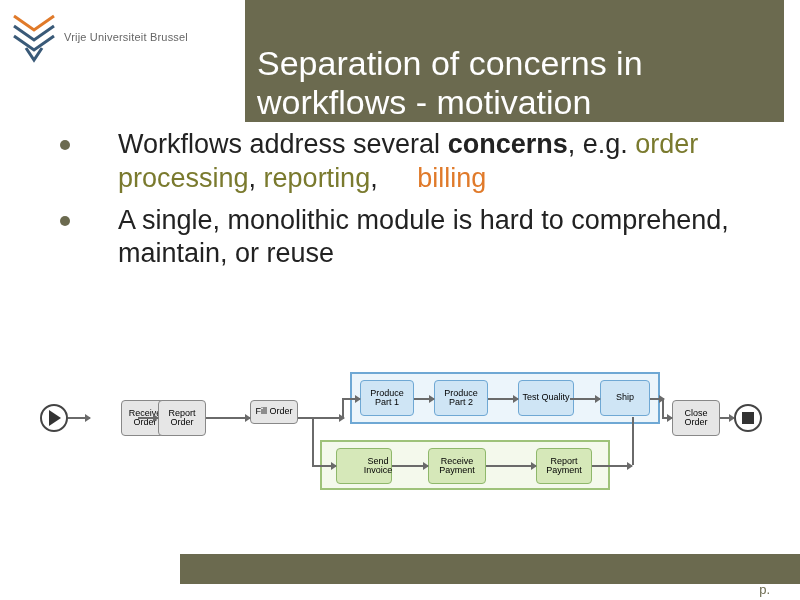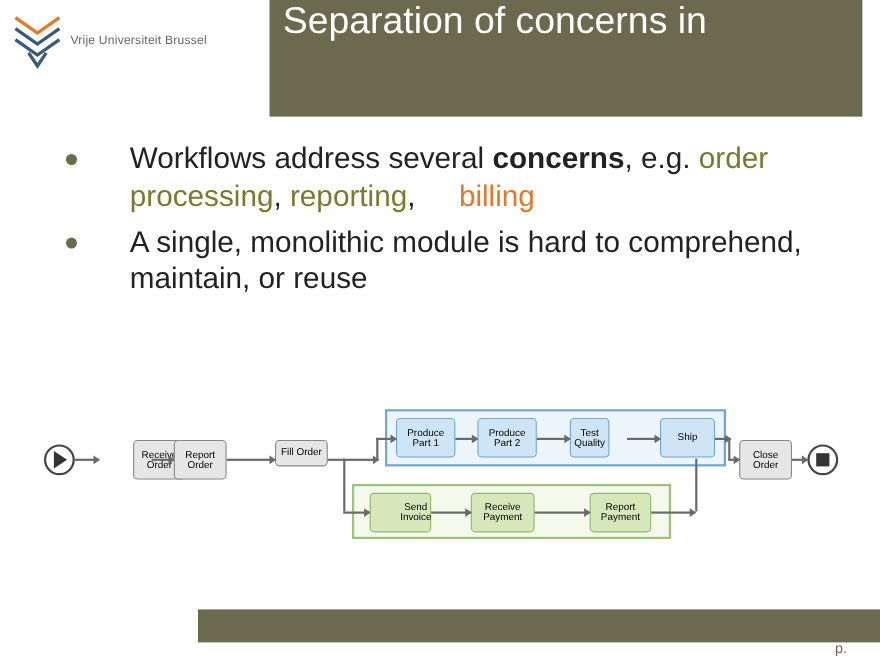--- a/index.html
+++ b/index.html
@@ -3,21 +3,21 @@
 <meta charset="utf-8">
 <style>
   * { margin: 0; padding: 0; box-sizing: border-box; }
   body { width: 800px; height: 600px; background: #fff; font-family: Arial, Helvetica, sans-serif; position: relative; overflow: hidden; }
 
   .logo-area { position: absolute; top: 10px; left: 12px; display: flex; align-items: center; gap: 8px; }
   .logo-mark { width: 44px; height: 54px; position: relative; }
   .logo-mark svg { width: 100%; height: 100%; }
   .logo-text { font-size: 11px; color: #666; font-weight: 400; letter-spacing: 0.2px; }
 
-  .title-block { position: absolute; top: 0; left: 245px; right: 16px; height: 106px; background: #6b6a4f; display: flex; align-items: flex-start; padding-left: 12px; }
+  .title-block { position: absolute; top: 0; left: 245px; right: 16px; height: 122px; background: #6b6a4f; display: flex; align-items: flex-end; padding-left: 12px; }
   .title-text { color: #fff; font-size: 34px; line-height: 1.15; font-weight: 400; }
 
   .bullets { position: absolute; top: 128px; left: 60px; right: 40px; }
   .bullet-row { display: flex; margin-bottom: 8px; }
   .bullet-dot { width: 10px; height: 10px; border-radius: 50%; background: #6b6a4f; margin-top: 12px; margin-right: 48px; flex-shrink:0; }
   .bullet-content { font-size: 27px; color: #222; line-height: 1.25; }
   .bold { font-weight: 700; }
   .olive { color: #7a7a2e; }
   .orange { color: #e07a2a; margin-left: 32px; }
 
@@ -53,20 +53,21 @@
       <path d="M2 26 L22 40 L42 26" stroke="#3a5a78" stroke-width="3" fill="none"></path>
       <path d="M14 38 L22 50 L30 38" stroke="#3a5a78" stroke-width="3" fill="none"></path>
     </svg>
   </div>
   <div class="logo-text">Vrije Universiteit Brussel</div>
 </div>
 
 <div class="title-block">
   <div class="title-text">
     <span>Separation of concerns in</span><br>
+    <span>workflows - motivation</span>
   </div>
 </div>
 
 <div class="bullets">
   <div class="bullet-row">
     <div class="bullet-dot"></div>
     <div class="bullet-content">
       <span>Workflows address several </span><span class="bold">concerns</span><span>, e.g. </span><span class="olive">order processing</span><span>, </span><span class="olive">reporting</span><span>, </span><span class="orange">billing</span>
     </div>
   </div>
@@ -83,21 +84,21 @@
 
   <div class="circle" style="left:0; top:34px; width:28px; height:28px;"></div>
   <div class="play" style="left:9px; top:40px;"></div>
 
   <div class="node gray" style="left:50px; top:30px; width:48px; height:36px;margin-left:31px;">Receive Order</div>
   <div class="node gray" style="left:118px; top:30px; width:48px; height:36px;">Report Order</div>
   <div class="node gray" style="left:210px; top:30px; width:48px; height:24px;">Fill Order</div>
 
   <div class="node blue" style="left:320px; top:10px; width:54px; height:36px;">Produce Part 1</div>
   <div class="node blue" style="left:394px; top:10px; width:54px; height:36px;">Produce Part 2</div>
-  <div class="node blue" style="left:478px; top:10px; width:36px; height:36px;">Test Quality</div>
+  <div class="node blue" style="left:478px; top:10px; width:56px; height:36px;">Test Quality</div>
   <div class="node blue" style="left:560px; top:10px; width:50px; height:36px;">Ship</div>
 
   <div class="node green" style="left:296px; top:78px; width:56px; height:36px;padding-left:30px;">Send Invoice</div>
   <div class="node green" style="left:388px; top:78px; width:58px; height:36px;">Receive Payment</div>
   <div class="node green" style="left:496px; top:78px; width:56px; height:36px;">Report Payment</div>
 
   <div class="node gray" style="left:632px; top:30px; width:48px; height:36px;">Close Order</div>
   <div class="circle" style="left:694px; top:34px; width:28px; height:28px;"></div>
   <div class="stop" style="left:702px; top:42px; width:12px; height:12px;"></div>
 

